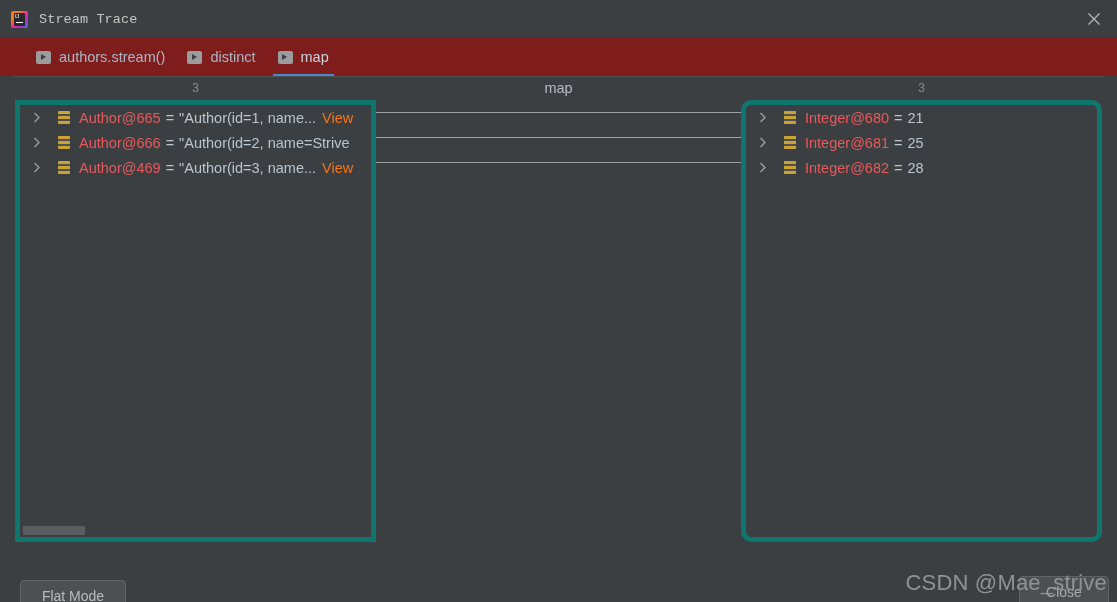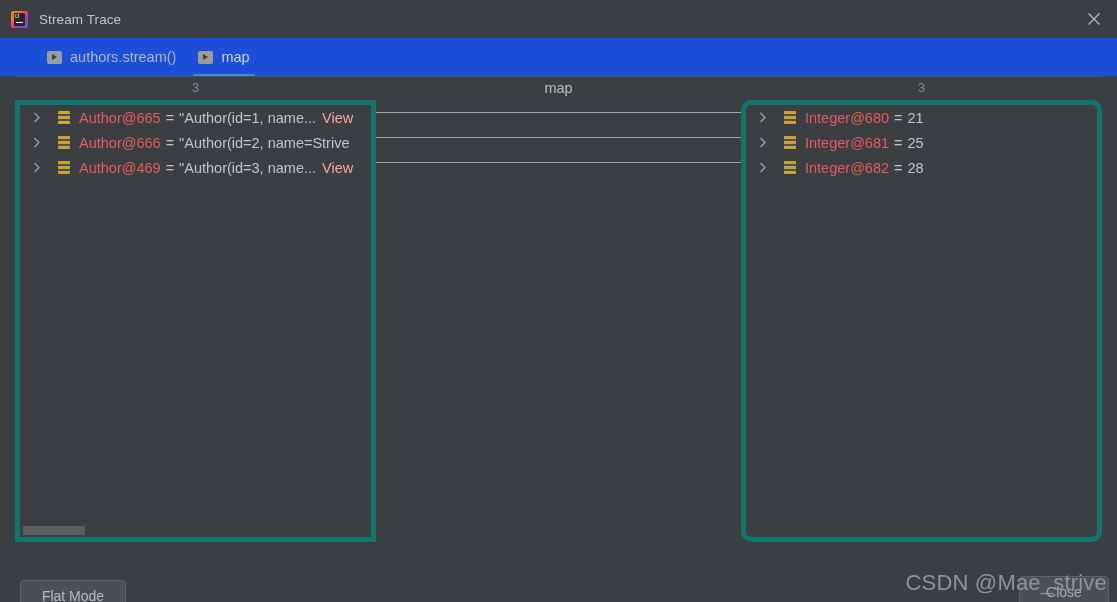--- a/index.html
+++ b/index.html
@@ -57,40 +57,41 @@
     left: 4.5px; top: 11px;
     width: 7px; height: 1.5px;
     background: #ffffff;
   }
 
   #window-title {
     margin-left: 11px;
     font-size: 13.5px;
     color: #c5c5c5;
     letter-spacing: 0.1px;
+    font-family: Liberation Mono, monospace;
   }
 
   #close-window-btn {
     position: absolute;
     right: 0; top: 0;
     width: 46px; height: 38px;
     display: flex;
     align-items: center;
     justify-content: center;
     cursor: pointer;
   }
   #close-window-btn svg { display: block; }
 
   
   #tabs {
     height: 38px;
     display: flex;
     align-items: stretch;
-    padding-left: 36px;
-    background: #1d4ed8;
+    padding-left: 25px;
+    background: #7f1d1d;
   }
   .tab {
     display: flex;
     align-items: center;
     gap: 8px;
     padding: 0 11px;
     cursor: pointer;
     position: relative;
     font-size: 14.5px;
     color: #a9b7c6;
@@ -199,21 +200,21 @@
     height: 2px;
     background: #50514f;
   }
   .val-icon::before { top: 3px; }
   .val-icon::after  { top: 8px; }
 
   .var-name { color: #e8595c; }
   .var-eq   { color: #b9c5cf; margin: 0 5px; }
   .var-val  { color: #b9c5cf; }
   .view-link {
-    color: #fca5a5;
+    color: #f97316;
     margin-left: 6px;
     cursor: pointer;
   }
 
   
   #center-label {
     position: absolute;
     left: 376px;
     right: 376px;
     top: 0;
@@ -320,20 +321,24 @@
       <path d="M1.5 1.5 L12.5 12.5 M12.5 1.5 L1.5 12.5" stroke="#b6b6b6" stroke-width="1.3" fill="none"></path>
     </svg>
   </div>
 </div>
 
 <div id="tabs">
   <div class="tab">
     <span class="op-icon"></span>
     <span class="tab-label">authors.stream()</span>
   </div>
+  <div class="tab">
+    <span class="op-icon"></span>
+    <span class="tab-label">distinct</span>
+  </div>
   <div class="tab active">
     <span class="op-icon"></span>
     <span class="tab-label">map</span>
   </div>
 </div>
 <div id="tabs-sep"></div>
 
 <div id="content">
 
   <div id="left-count" class="panel-count">3</div>

